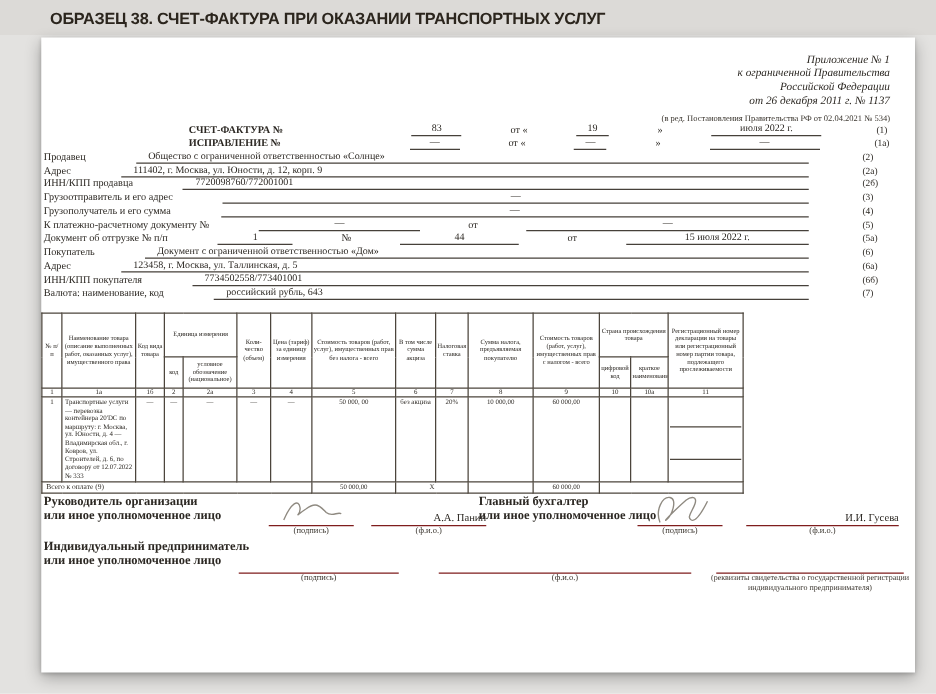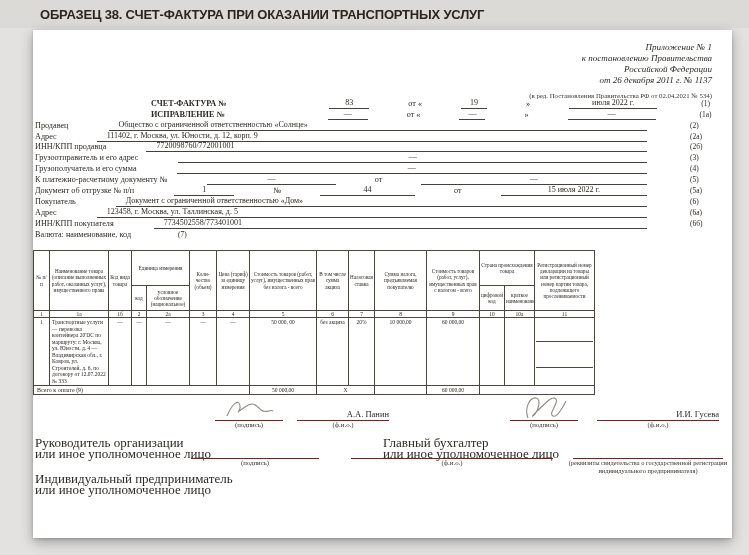--- a/index.html
+++ b/index.html
@@ -66,38 +66,38 @@
   tr.trow td{height:8px;font-size:5.5px;line-height:7px;padding:0;}
   tr.trow td.tl{text-align:left;padding-left:3px;font-size:6px;}
   td.nob{border:none;background:#fff;}
   td.stackcell{padding:0;}
   .stack{display:flex;flex-direction:column;height:62px;}
   .stack div{flex:0 0 auto;}
   .stack .s1{height:22px;border-bottom:1px solid #4c453c;}
   .stack .s2{height:25px;border-bottom:1px solid #4c453c;}
   .stack .s3{flex:1 1 auto;}
   
-  .sigrole{position:absolute;font-size:13px;font-weight:normal;line-height:11px;white-space:nowrap;margin-top:41px;}
+  .sigrole{position:absolute;font-size:10px;font-weight:bold;line-height:11px;white-space:nowrap;}
   .sigline{position:absolute;border-bottom:1px solid #7f1d1d;text-align:right;}
   .sigline .nm{position:absolute;left:0;right:0;bottom:1px;font-size:8.5px;}
   .sigcap{position:absolute;text-align:center;font-size:6.8px;color:#3a352e;}
   .sigsvg{position:absolute;}
 </style>
 </head>
 <body>
 
 <div class="banner">
   <span>ОБРАЗЕЦ 38. СЧЕТ-ФАКТУРА ПРИ ОКАЗАНИИ ТРАНСПОРТНЫХ УСЛУГ</span>
 </div>
 
 <div class="page">
 
   <div class="annex">
     <div class="al">Приложение № 1</div>
-    <div class="al">к постановлению Правительства</div>
+    <div class="al">к ограниченной Правительства</div>
     <div class="al">Российской Федерации</div>
     <div class="al">от 26 декабря 2011 г. № 1137</div>
     <div class="edition">(в ред. Постановления Правительства РФ от 02.04.2021 № 534)</div>
   </div>
 
   <div class="form">
 
     <div class="frow">
       <span class="sp80"></span>
       <span class="lab66 b">СЧЕТ-ФАКТУРА №</span>
@@ -183,20 +183,21 @@
     </div>
 
     <div class="frow">
       <span class="lab">ИНН/КПП покупателя</span>
       <span class="ul fill vl">7734502558/773401001</span>
       <span class="ref">(6б)</span>
     </div>
 
     <div class="frow">
       <span class="lab">Валюта: наименование, код</span>
+      <span class="ul fill vl">российский рубль, 643</span>
       <span class="ref">(7)</span>
     </div>
 
 
   </div>
 
   <table class="inv">
     <colgroup>
       <col style="width:16px">
         <col style="width:59px">

